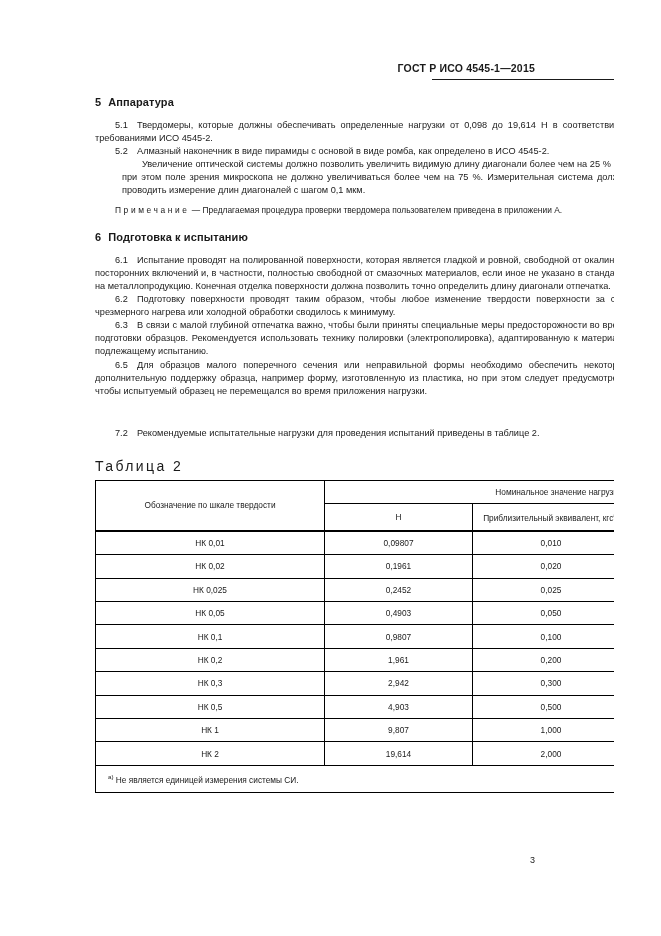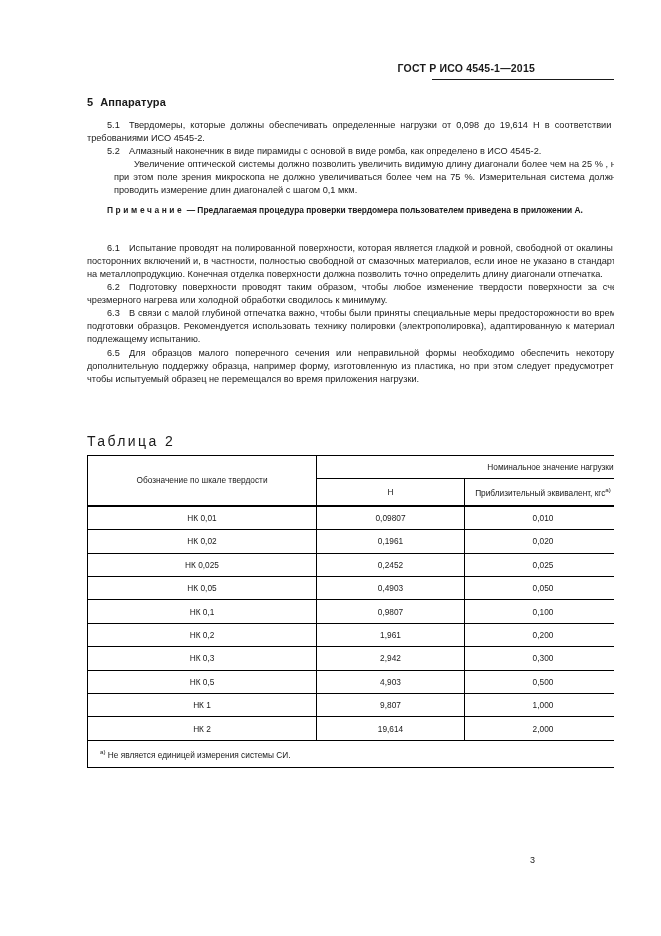--- a/index.html
+++ b/index.html
@@ -36,21 +36,21 @@
     top: 62px;
     font-size: 10.5px;
     font-weight: bold;
     letter-spacing: 0.2px;
     white-space: nowrap;
   }
 
   
   .content {
     position: absolute;
-    left: 40px;
+    left: 48px;
     top: 96px;
     width: 534px;
   }
 
   h2.section {
     font-size: 11px;
     font-weight: bold;
     margin: 0;
     padding: 0;
     letter-spacing: 0.1px;
@@ -78,21 +78,20 @@
     text-indent: 20px;
     margin-left: 27px;
   }
 
   .note {
     font-size: 8.4px;
     line-height: 12.2px;
     margin: 0;
     text-align: justify;
     text-indent: 20px;
-    font-weight: bold;
   }
   .spaced {
     letter-spacing: 2.6px;
   }
 
   .gap-s { height: 6px; }
   .gap-m { height: 11px; }
   .gap-l { height: 15px; }
   .gap-xl { height: 18px; }
 
@@ -176,36 +175,38 @@
 
 
     <p class="para indent-only"><span>Увеличение оптической системы должно позволить увеличить видимую длину диагонали более чем на 25 % , но при этом поле зрения микроскопа не должно увеличиваться более чем на 75 %. Измерительная система должна проводить измерение длин диагоналей с шагом 0,1 мкм.</span></p>
 
     <div class="gap-s"></div>
 
     <p class="note"><span class="spaced">Примечание</span><span> — </span><span>Предлагаемая процедура проверки твердомера пользователем приведена в приложении А.</span></p>
 
     <div class="gap-l"></div>
 
+    <h2 class="section"><span class="sect-num">6</span><span>Подготовка к испытанию</span></h2>
     <div class="gap-m"></div>
 
     <p class="para"><span class="lead">6.1</span><span>Испытание проводят на полированной поверхности, которая является гладкой и ровной, свободной от окалины и посторонних включений и, в частности, полностью свободной от смазочных материалов, если иное не указано в стандарте на металлопродукцию. Конечная отделка поверхности должна позволить точно определить длину диагонали отпечатка.</span></p>
 
     <p class="para"><span class="lead">6.2</span><span>Подготовку поверхности проводят таким образом, чтобы любое изменение твердости поверхности за счет чрезмерного нагрева или холодной обработки сводилось к минимуму.</span></p>
 
     <p class="para"><span class="lead">6.3</span><span>В связи с малой глубиной отпечатка важно, чтобы были приняты специальные меры предосторожности во время подготовки образцов. Рекомендуется использовать технику полировки (электрополировка), адаптированную к материалу, подлежащему испытанию.</span></p>
 
 
     <p class="para"><span class="lead">6.5</span><span>Для образцов малого поперечного сечения или неправильной формы необходимо обеспечить некоторую дополнительную поддержку образца, например форму, изготовленную из пластика, но при этом следует предусмотреть, чтобы испытуемый образец не перемещался во время приложения нагрузки.</span></p>
 
     <div class="gap-xl"></div>
 
     <div class="gap-m"></div>
 
 
+    <p class="para"><span class="lead">7.2</span><span>Рекомендуемые испытательные нагрузки для проведения испытаний приведены в таблице 2.</span></p>
 
     <div class="gap-xl"></div>
 
     <div class="table-caption">Таблица 2</div>
 
     <table class="gost">
       <colgroup>
         <col style="width:229px">
         <col style="width:148px">
         <col style="width:157px">

